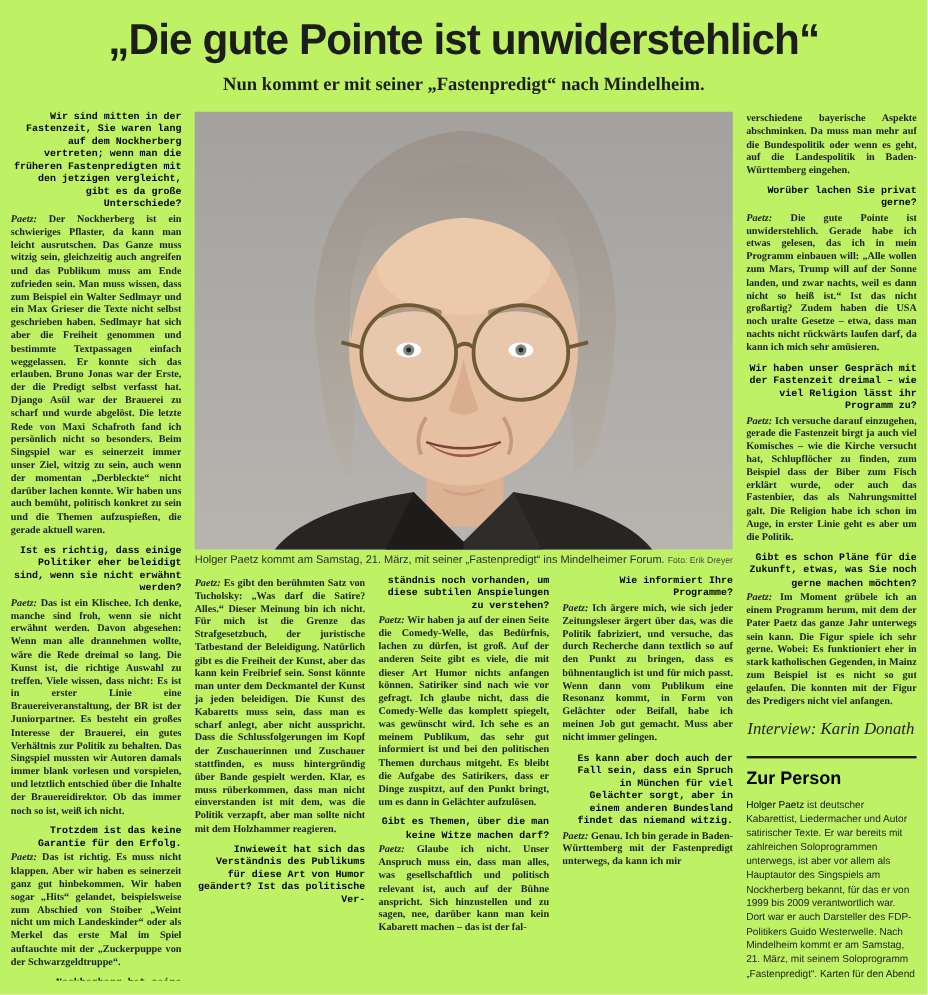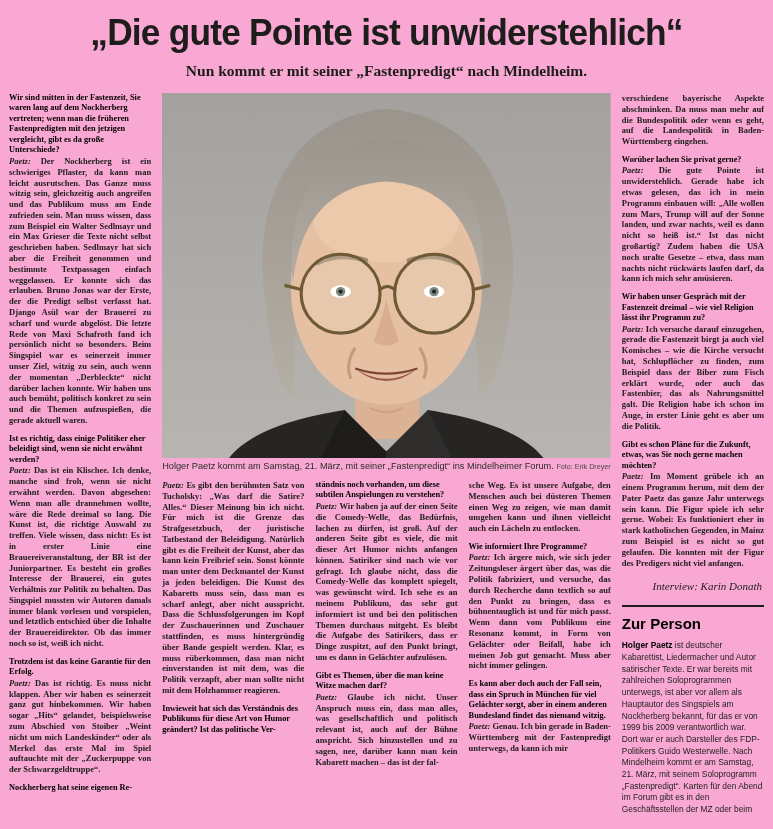--- a/index.html
+++ b/index.html
@@ -2,21 +2,21 @@
 <html lang="de"><head>
 <meta charset="utf-8">
 <style>
   * { margin:0; padding:0; box-sizing:border-box; }
   html,body { background:#ffffff; }
   body {
     width:773px; height:829px; overflow:hidden;
     font-family:"Liberation Serif", serif;
     color:#1d1d1b;
   }
-  .page { width:773px; height:829px; padding:12px 9px 0 9px; overflow:hidden; background:#f9a8d4; }
+  .page { width:773px; height:829px; padding:12px 9px 0 9px; overflow:hidden; background:#bef264; }
 
   
   .title {
     font-family:"Liberation Sans", sans-serif;
     font-weight:700; font-size:36px; letter-spacing:-0.8px;
     text-align:center; color:#1d1d1b; transform:scaleX(0.98);
   }
   .subtitle {
     font-family:"Liberation Serif", serif; font-weight:600;
     font-size:15.5px; line-height:1.22; text-align:center;
@@ -34,48 +34,48 @@
   .middle { grid-column:2 / 5; }
   .mid-cols { display:grid; grid-template-columns:repeat(3,1fr); column-gap:11px; overflow:hidden; }
 
   
   .col p.a, .mid-col p.a {
     font-size:8.5px; line-height:10.8px; text-align:justify;
     color:#1d1d1b;
     font-weight:bold;
   }
   .col p.q, .mid-col p.q {
-    font-family:Liberation Serif, serif; font-weight:700;
-    font-size:8.3px; line-height:10.5px; text-align:left;
+    font-family:Liberation Mono, monospace; font-weight:700;
+    font-size:8.3px; line-height:10.5px; text-align:right;
     margin-top:8px; color:#000;
   }
   .col p.q:first-child, .mid-col p.q:first-child { margin-top:0; }
   .speaker { font-style:italic; }
   .byline {
-    font-style:italic; font-size:11px; text-align:right;
+    font-style:italic; font-size:14px; text-align:right;
     margin-top:12px; padding-right:2px; color:#1d1d1b;
   }
 
   
-  .photo-wrap { width:100%; }
+  .photo-wrap { width:100%;text-align:center; }
   .photo { display:block; width:100%; height:365px; }
   .caption-line {
     font-family:"Liberation Sans", sans-serif; font-size:9.2px;
     color:#2b2b2b; margin:3px 0 9px 0; white-space:nowrap; overflow:hidden;
   }
   .credit { font-size:7.2px; color:#4a4a4a; }
 
   
   .zur-person {
     margin-top:13px; border-top:2px solid #1d1d1b;
     font-family:"Liberation Sans", sans-serif;
   }
   .zp-heading { font-size:15px; font-weight:700; color:#000; margin:8px 0 8px 0; }
   .zp-text { font-size:8.4px; line-height:11.7px; color:#222; text-align:left; }
-  .zp-lead { font-weight:700; color:#000; }
+  .zp-lead { font-weight:400; color:#000; }
 </style>
 </head>
 <body>
 
 <div class="page">
 
   <h1 class="title">„Die gute Pointe ist unwiderstehlich“</h1>
   <div class="subtitle">
     <div>Nun kommt er mit seiner „Fastenpredigt“ nach Mindelheim.</div>
   </div>
@@ -156,21 +156,20 @@
             <p class="a"><span class="speaker">Paetz: </span>Es gibt den berühmten Satz von Tucholsky: „Was darf die Satire? Alles.“ Dieser Meinung bin ich nicht. Für mich ist die Grenze das Strafgesetzbuch, der juristische Tatbestand der Beleidigung. Natürlich gibt es die Freiheit der Kunst, aber das kann kein Freibrief sein. Sonst könnte man unter dem Deckmantel der Kunst ja jeden beleidigen. Die Kunst des Kabaretts muss sein, dass man es scharf anlegt, aber nicht ausspricht. Dass die Schlussfolgerungen im Kopf der Zuschauerinnen und Zuschauer stattfinden, es muss hintergründig über Bande gespielt werden. Klar, es muss rüberkommen, dass man nicht einverstanden ist mit dem, was die Politik verzapft, aber man sollte nicht mit dem Holzhammer reagieren.</p>
             <p class="q">Inwieweit hat sich das Verständnis des Publikums für diese Art von Humor geändert? Ist das politische Ver-</p>
           </div>
         <div class="col mid-col">
             <p class="q">ständnis noch vorhanden, um diese subtilen Anspielungen zu verstehen?</p>
             <p class="a"><span class="speaker">Paetz: </span>Wir haben ja auf der einen Seite die Comedy-Welle, das Bedürfnis, lachen zu dürfen, ist groß. Auf der anderen Seite gibt es viele, die mit dieser Art Humor nichts anfangen können. Satiriker sind nach wie vor gefragt. Ich glaube nicht, dass die Comedy-Welle das komplett spiegelt, was gewünscht wird. Ich sehe es an meinem Publikum, das sehr gut informiert ist und bei den politischen Themen durchaus mitgeht. Es bleibt die Aufgabe des Satirikers, dass er Dinge zuspitzt, auf den Punkt bringt, um es dann in Gelächter aufzulösen.</p>
             <p class="q">Gibt es Themen, über die man keine Witze machen darf?</p>
             <p class="a"><span class="speaker">Paetz: </span>Glaube ich nicht. Unser Anspruch muss ein, dass man alles, was gesellschaftlich und politisch relevant ist, auch auf der Bühne anspricht. Sich hinzustellen und zu sagen, nee, darüber kann man kein Kabarett machen – das ist der fal-</p>
           </div>
         <div class="col mid-col">
-            <p class="a">sche Weg. Es ist unsere Aufgabe, den Menschen auch bei düsteren Themen einen Weg zu zeigen, wie man damit umgehen kann und ihnen vielleicht auch ein Lächeln zu entlocken.</p>
             <p class="q">Wie informiert Ihre Programme?</p>
             <p class="a"><span class="speaker">Paetz: </span>Ich ärgere mich, wie sich jeder Zeitungsleser ärgert über das, was die Politik fabriziert, und versuche, das durch Recherche dann textlich so auf den Punkt zu bringen, dass es bühnentauglich ist und für mich passt. Wenn dann vom Publikum eine Resonanz kommt, in Form von Gelächter oder Beifall, habe ich meinen Job gut gemacht. Muss aber nicht immer gelingen.</p>
             <p class="q">Es kann aber doch auch der Fall sein, dass ein Spruch in München für viel Gelächter sorgt, aber in einem anderen Bundesland findet das niemand witzig.</p>
             <p class="a"><span class="speaker">Paetz: </span>Genau. Ich bin gerade in Baden-Württemberg mit der Fastenpredigt unterwegs, da kann ich mir</p>
           </div>
       </div>
     </div>
 
     <div class="col col-5">
       <div>

